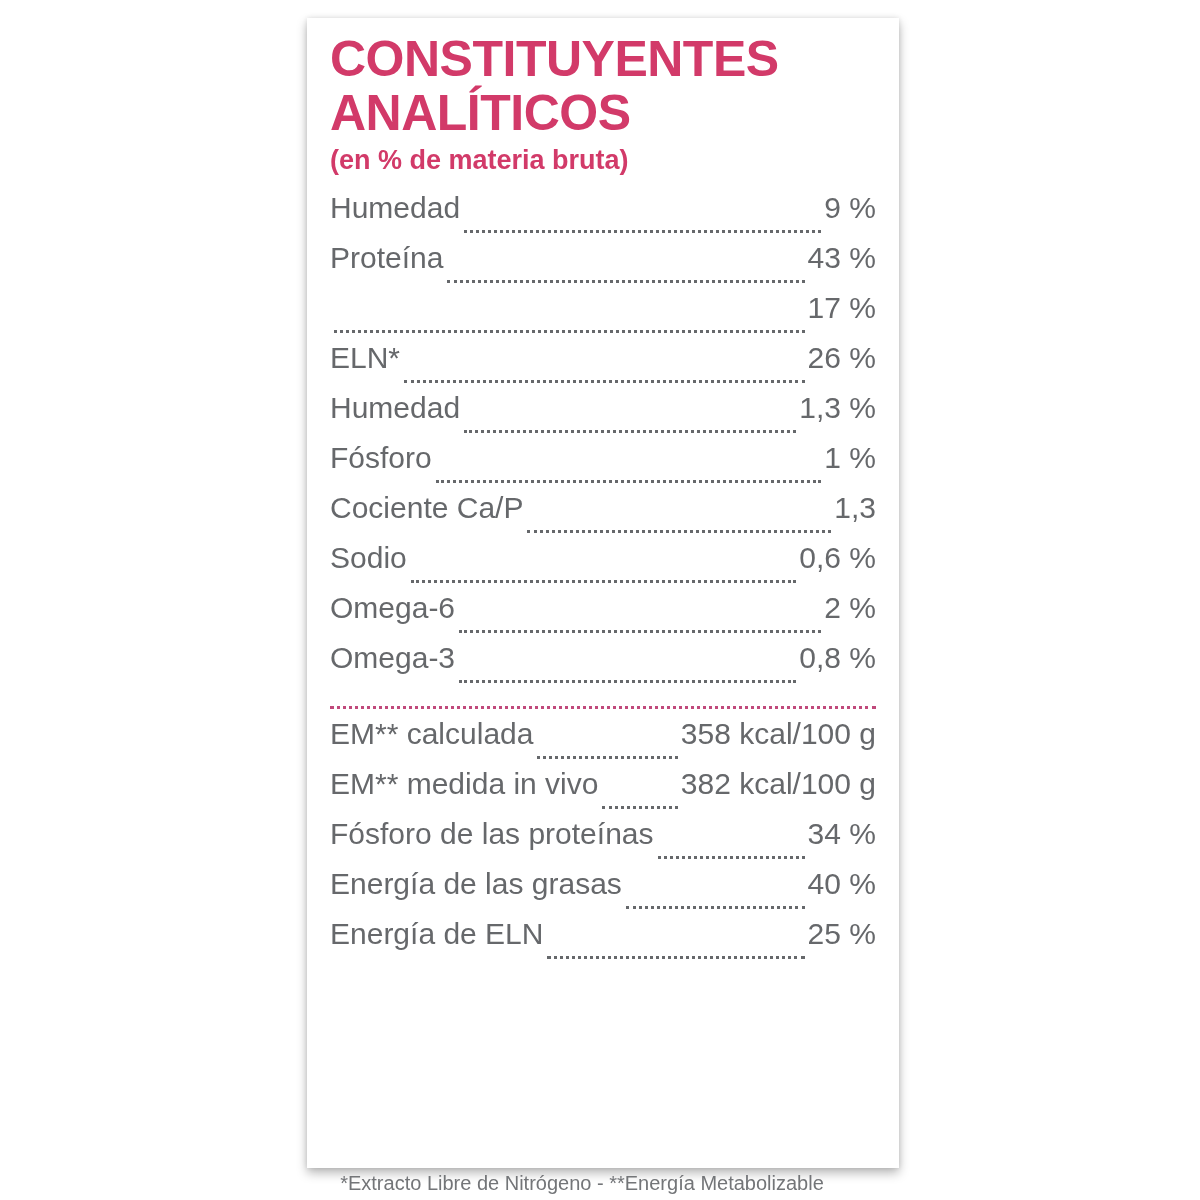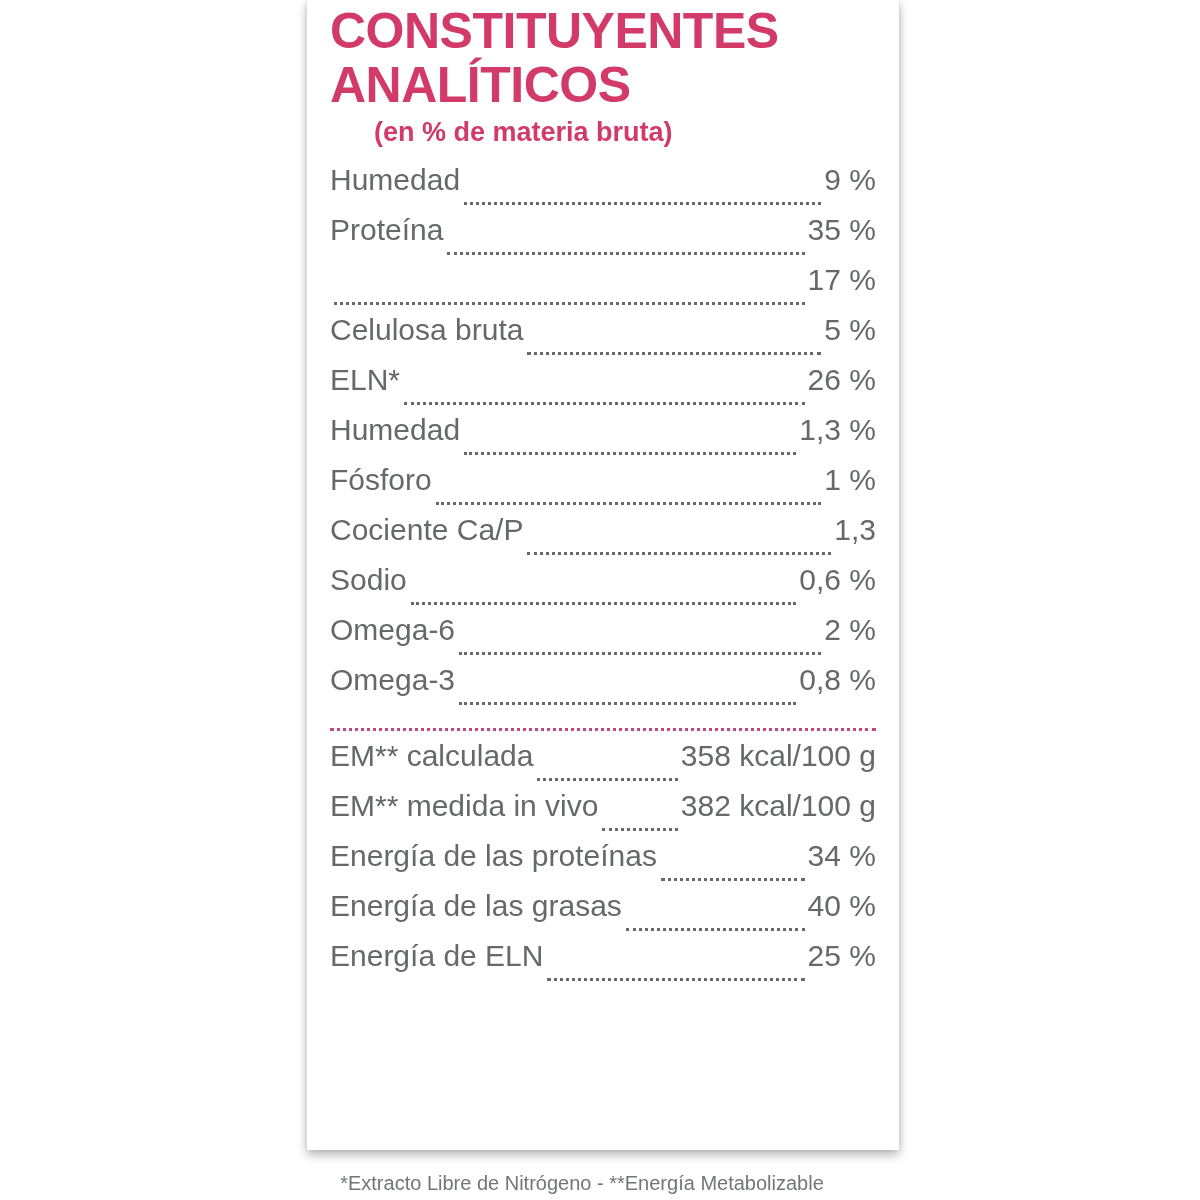--- a/index.html
+++ b/index.html
@@ -14,41 +14,40 @@
   body{
     width:1200px; height:1200px;
     background:#ffffff;
     font-family:"Liberation Sans", sans-serif;
     overflow:hidden;
   }
   .page{ position:relative; width:1200px; height:1200px; }
 
   .panel{
     position:absolute;
-    left:307px; top:0;
+    left:307px; top:18px;
     width:592px; height:1150px;
     background:#ffffff;
     box-shadow:0 5px 10px rgba(0,0,0,0.28), 0 0 5px rgba(0,0,0,0.10);
-    padding:4px 23px 0 23px;
+    padding:14px 23px 0 23px;
   }
 
   .title{
     color:var(--accent);
     font-weight:bold;
     font-size:50px;
     line-height:54px;
     letter-spacing:-0.5px;
   }
   .subtitle{
     color:var(--accent);
     font-weight:bold;
     font-size:27px;
     line-height:30px;
     margin-top:5px;
-    margin-left:44px;
   }
 
   .rows{ margin-top:16px; }
 
   .row{
     display:flex;
     height:50px;
     font-size:30px;
     color:var(--text);
     white-space:nowrap;
@@ -101,30 +100,25 @@
     <div class="subtitle">(en % de materia bruta)</div>
     <div class="rows" id="rows">
         <div class="row">
           <span class="label">Humedad</span>
           <span class="leader"></span>
           <span class="value">9 %</span>
         </div>
         <div class="row">
           <span class="label">Proteína</span>
           <span class="leader"></span>
-          <span class="value">35 %</span>
+          <span class="value">43 %</span>
         </div>
         <div class="row">
           <span class="leader"></span>
           <span class="value">17 %</span>
-        </div>
-        <div class="row">
-          <span class="label">Celulosa bruta</span>
-          <span class="leader"></span>
-          <span class="value">5 %</span>
         </div>
         <div class="row">
           <span class="label">ELN*</span>
           <span class="leader"></span>
           <span class="value">26 %</span>
         </div>
         <div class="row">
           <span class="label">Humedad</span>
           <span class="leader"></span>
           <span class="value">1,3 %</span>
@@ -159,21 +153,21 @@
           <span class="label">EM** calculada</span>
           <span class="leader"></span>
           <span class="value">358 kcal/100 g</span>
         </div>
         <div class="row">
           <span class="label">EM** medida in vivo</span>
           <span class="leader"></span>
           <span class="value">382 kcal/100 g</span>
         </div>
         <div class="row">
-          <span class="label">Energía de las proteínas</span>
+          <span class="label">Fósforo de las proteínas</span>
           <span class="leader"></span>
           <span class="value">34 %</span>
         </div>
         <div class="row">
           <span class="label">Energía de las grasas</span>
           <span class="leader"></span>
           <span class="value">40 %</span>
         </div>
         <div class="row">
           <span class="label">Energía de ELN</span>

